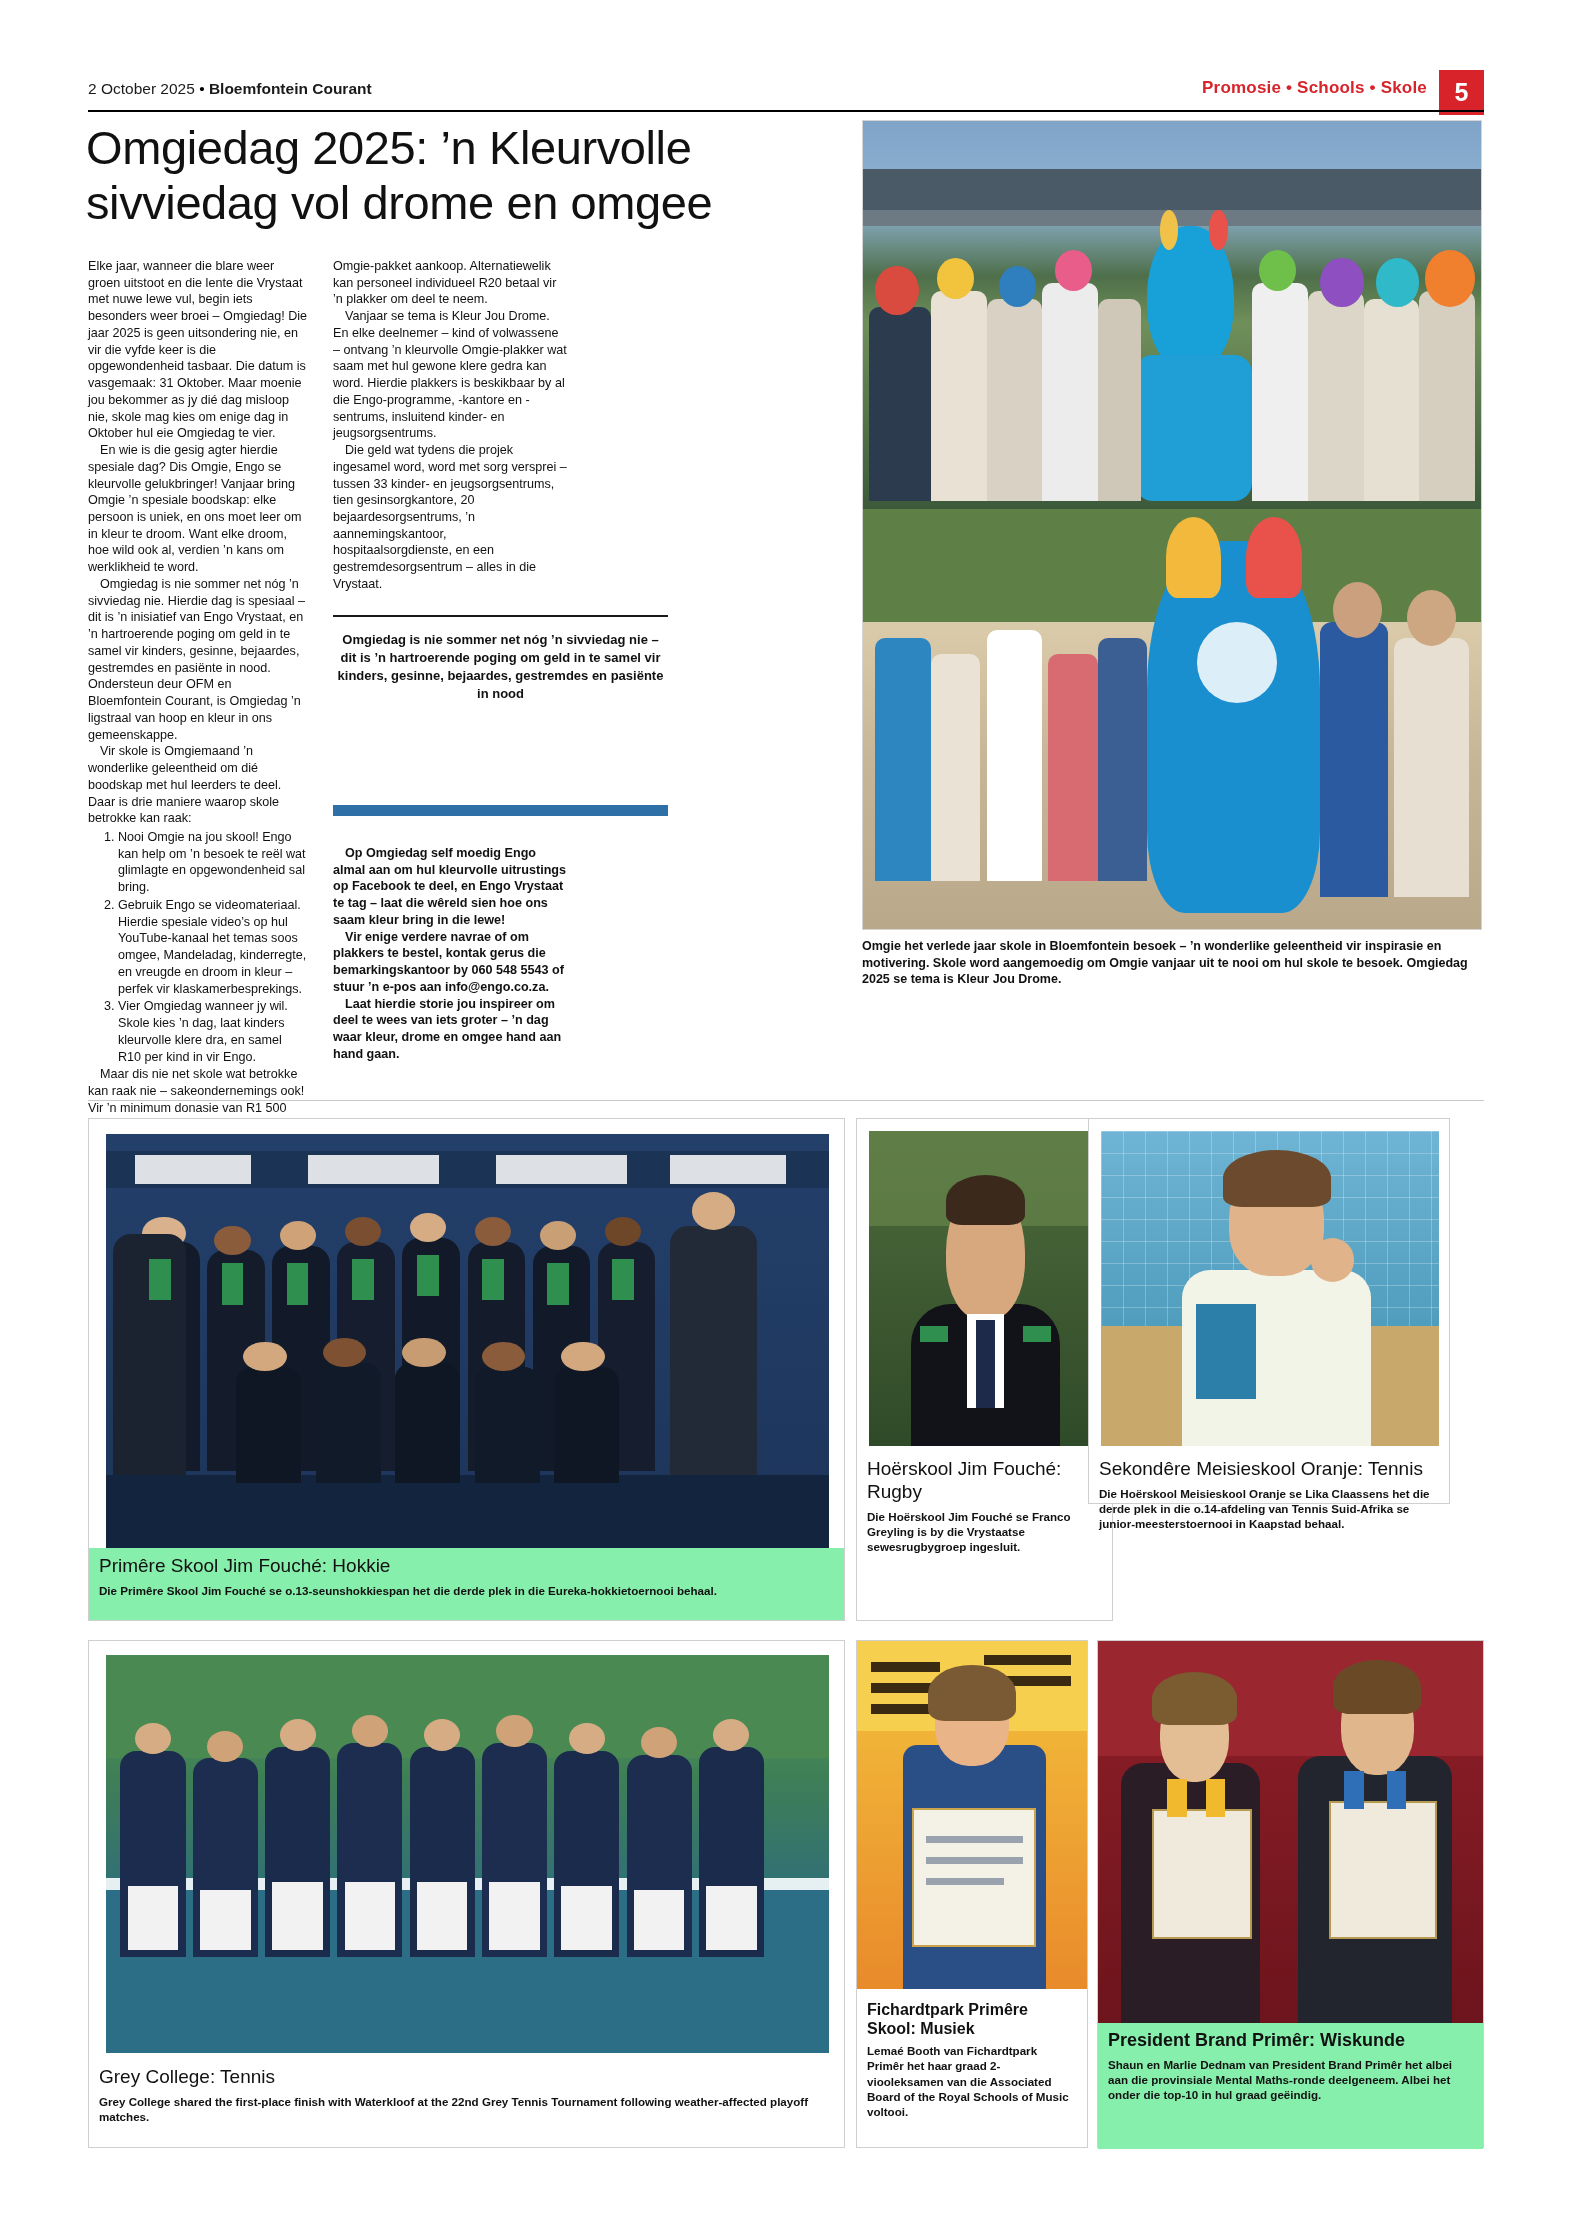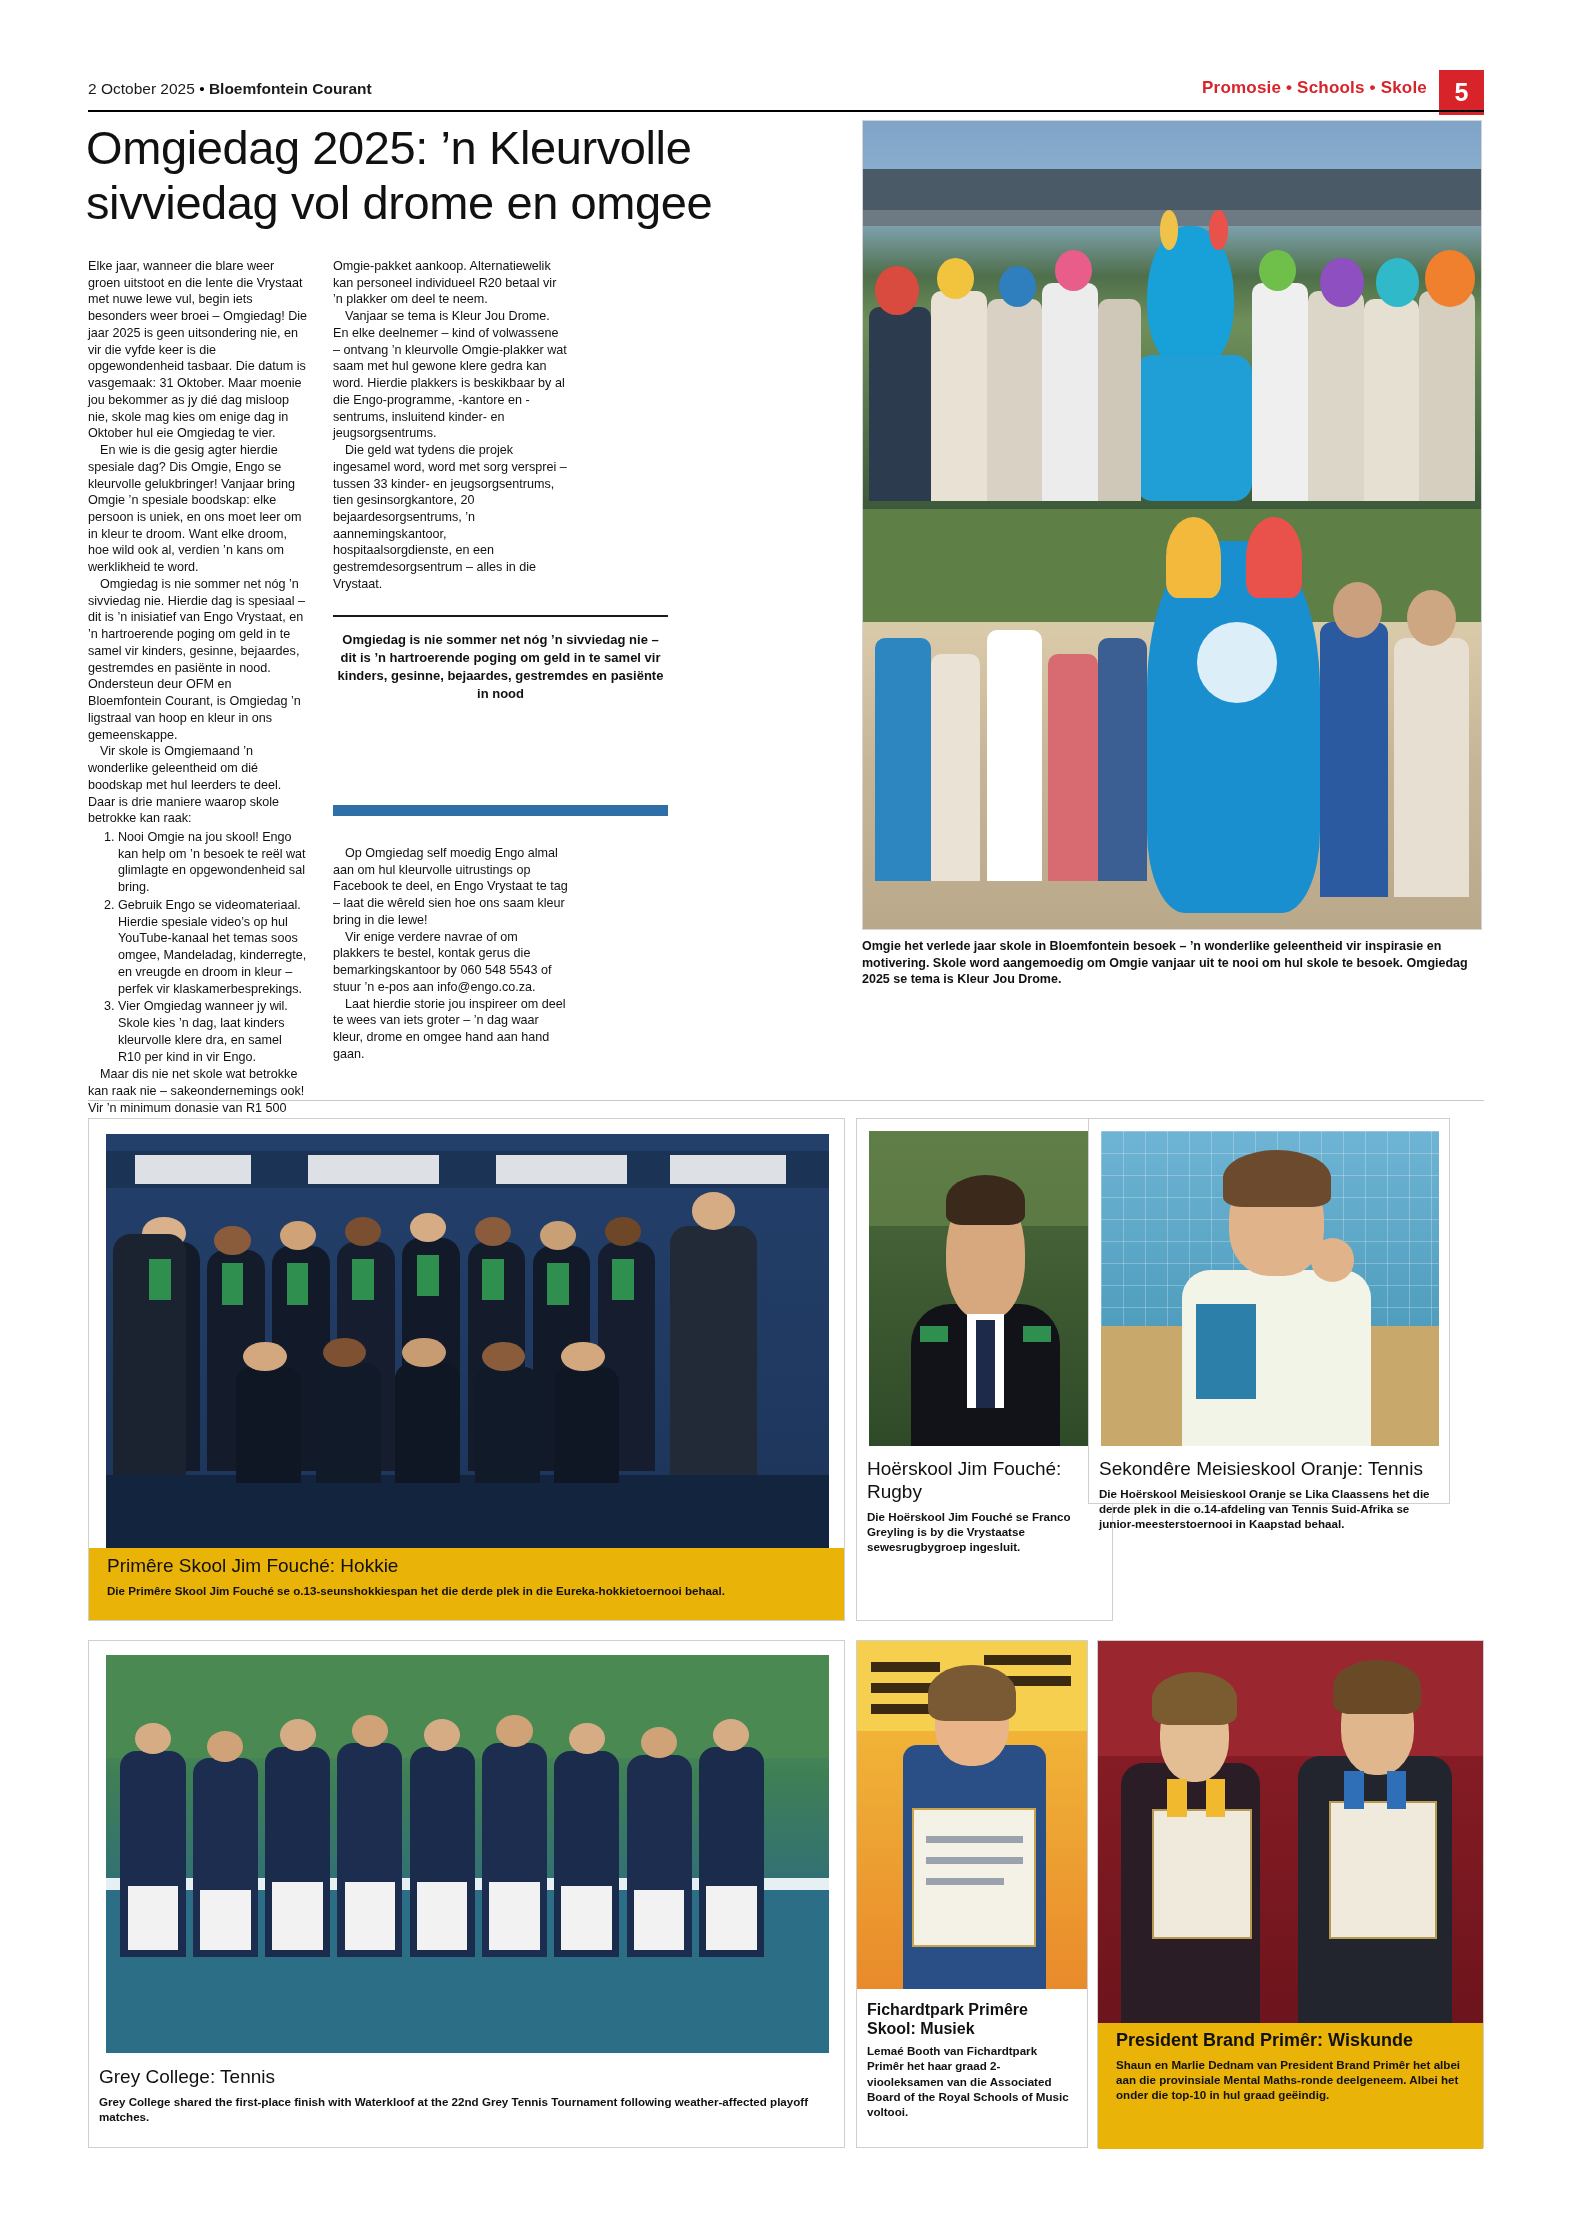--- a/index.html
+++ b/index.html
@@ -91,21 +91,21 @@
     position:absolute;
     left:333px; top:805px;
     width:335px; height:11px;
     background:#2f6fa8;
   }
   #col2b {
     position:absolute;
     left:333px; top:845px; width:235px;
     font-size:12.6px; line-height:1.33; color:#111;
   }
-  #col2b p { margin:0; text-indent:12px; }
+  #col2b p { margin:0; text-indent:12px;font-weight:bold; }
 
   
   .photo { position:absolute; overflow:hidden; }
 
   #photo-top {
     left:862px; top:120px; width:620px; height:810px;
     border:1px solid #d4d4d4;
   }
 
   .caption-top {
@@ -123,21 +123,21 @@
   .card { position:absolute; border:1px solid #cfcfcf; background:#fff; }
   .card .cap-title {
     font-size:19px; font-weight:normal; color:#111;
     padding:7px 10px 5px 10px; line-height:1.2;
   }
   .card .cap-title.bold { font-weight:bold; }
   .card .cap-body {
     font-size:11.6px; font-weight:bold; line-height:1.3;
     padding:0 10px 9px 10px; color:#111;
   }
-  .band { background:#eab308;padding-left:8px; }
+  .band { background:#86efac; }
 
   
   .art { width:100%; height:100%; position:relative; overflow:hidden; }
 </style>
 </head>
 <body>
 
 <div class="page">
 
   <div class="masthead">

